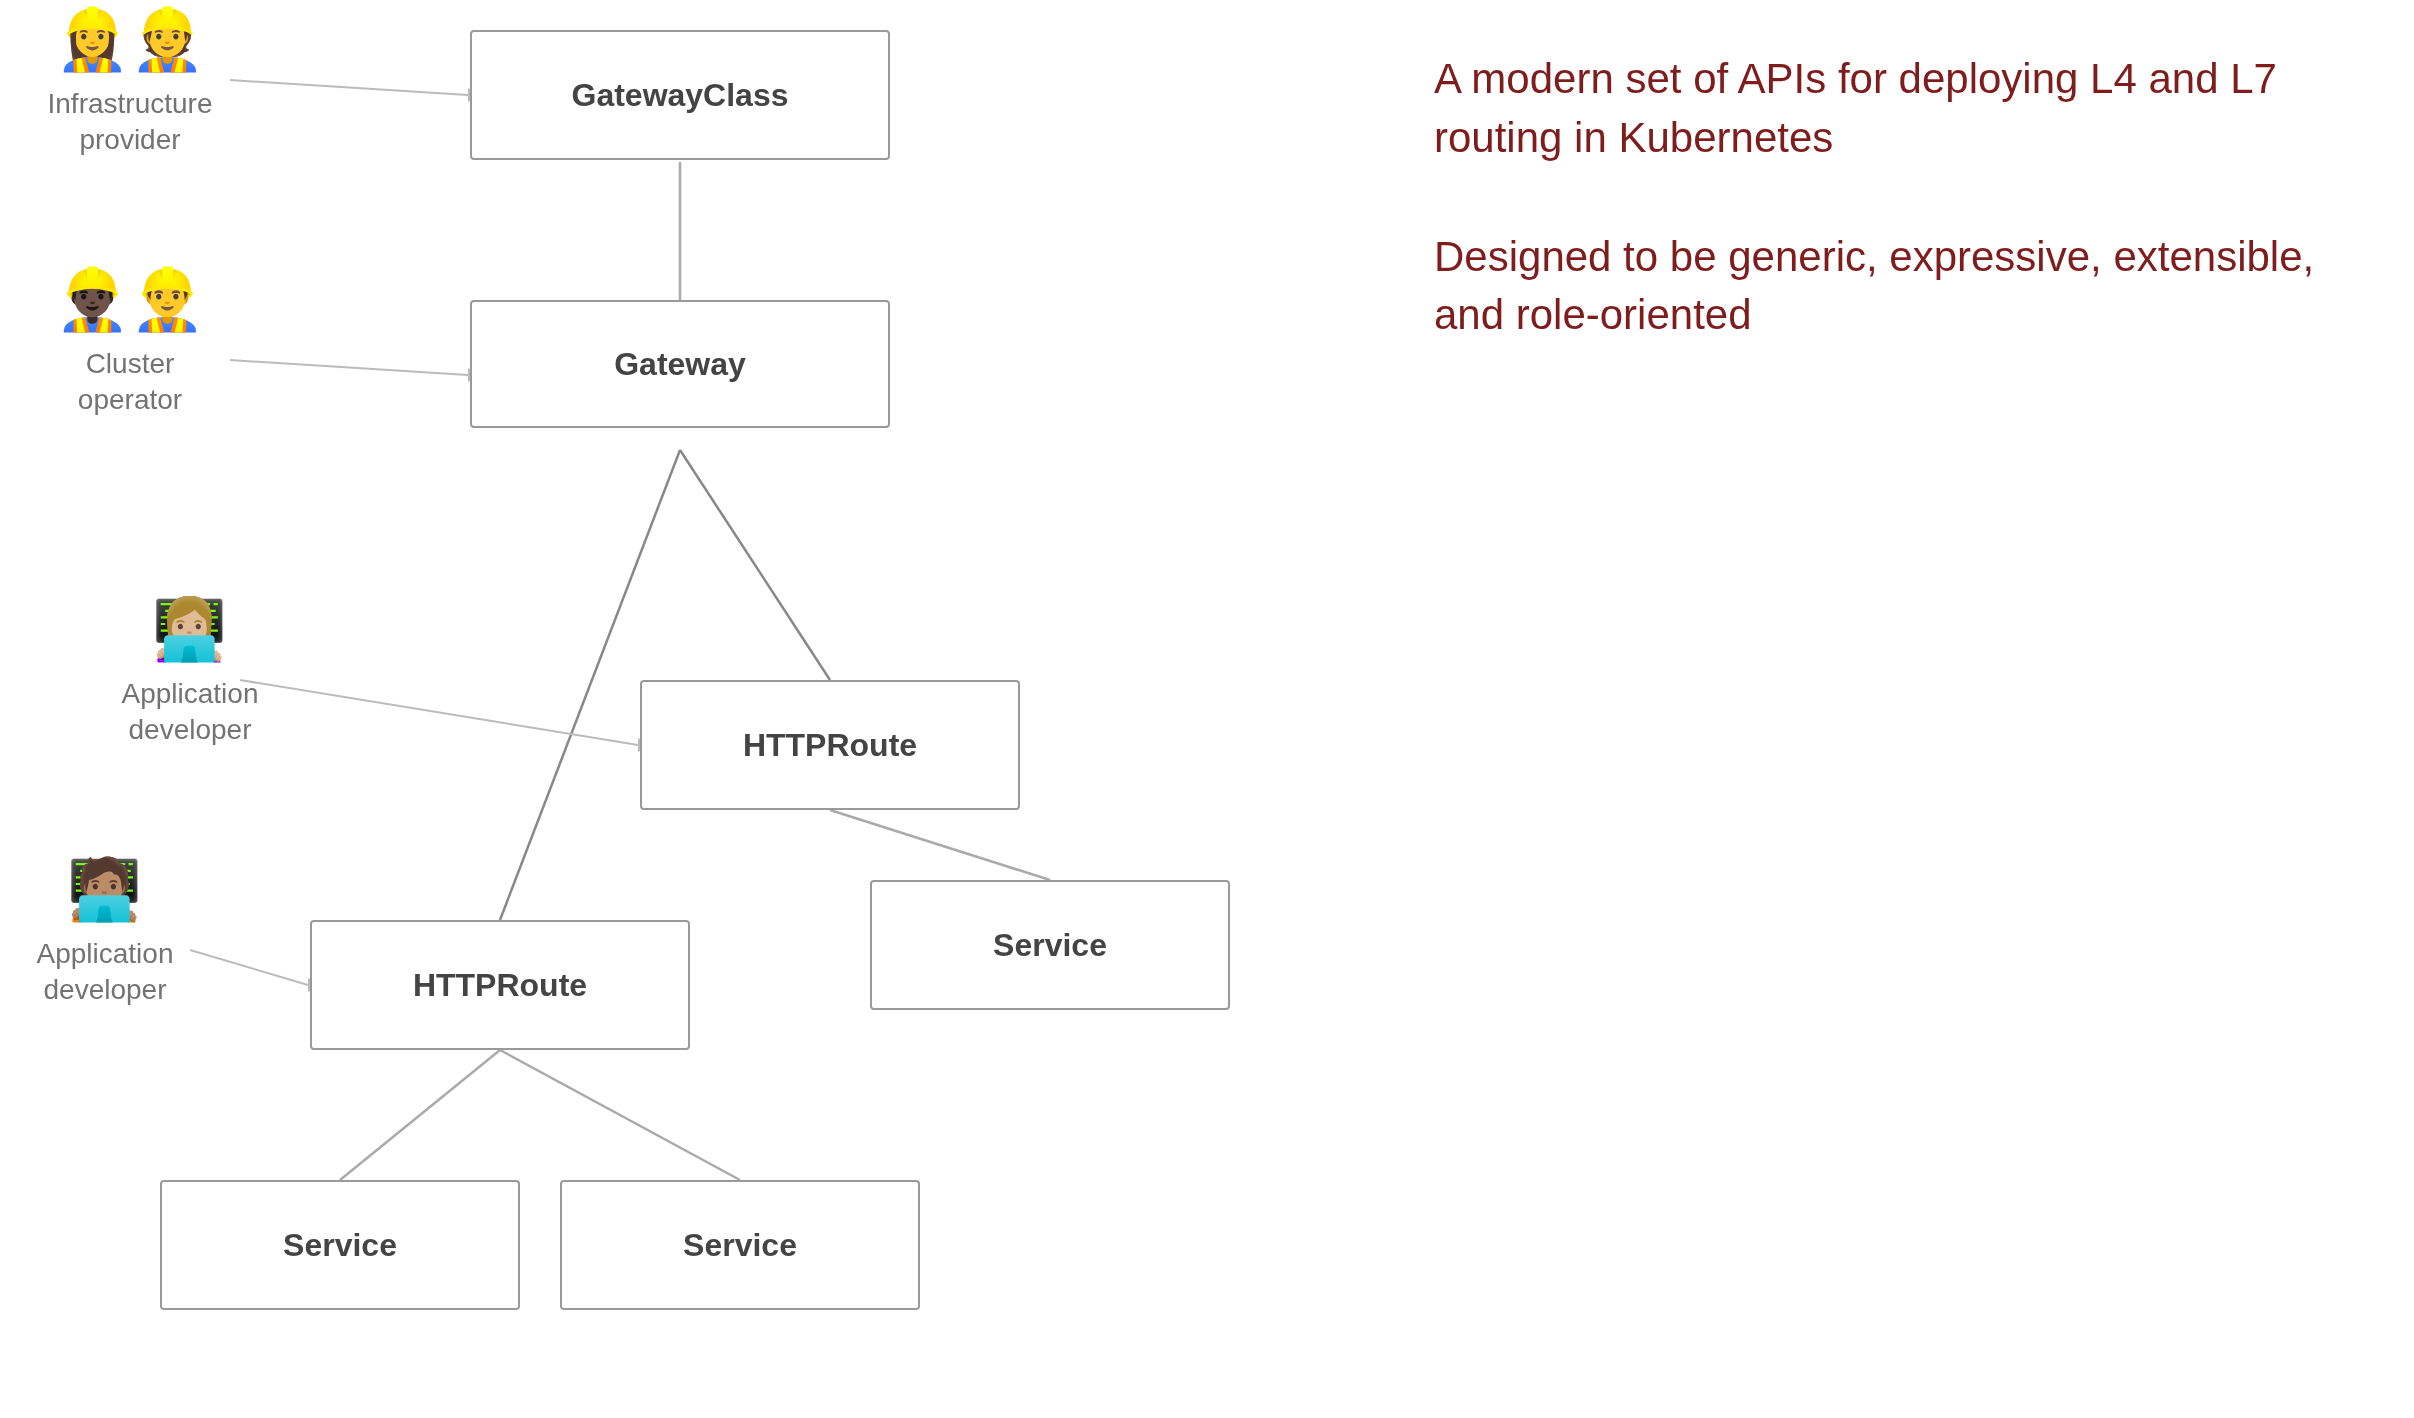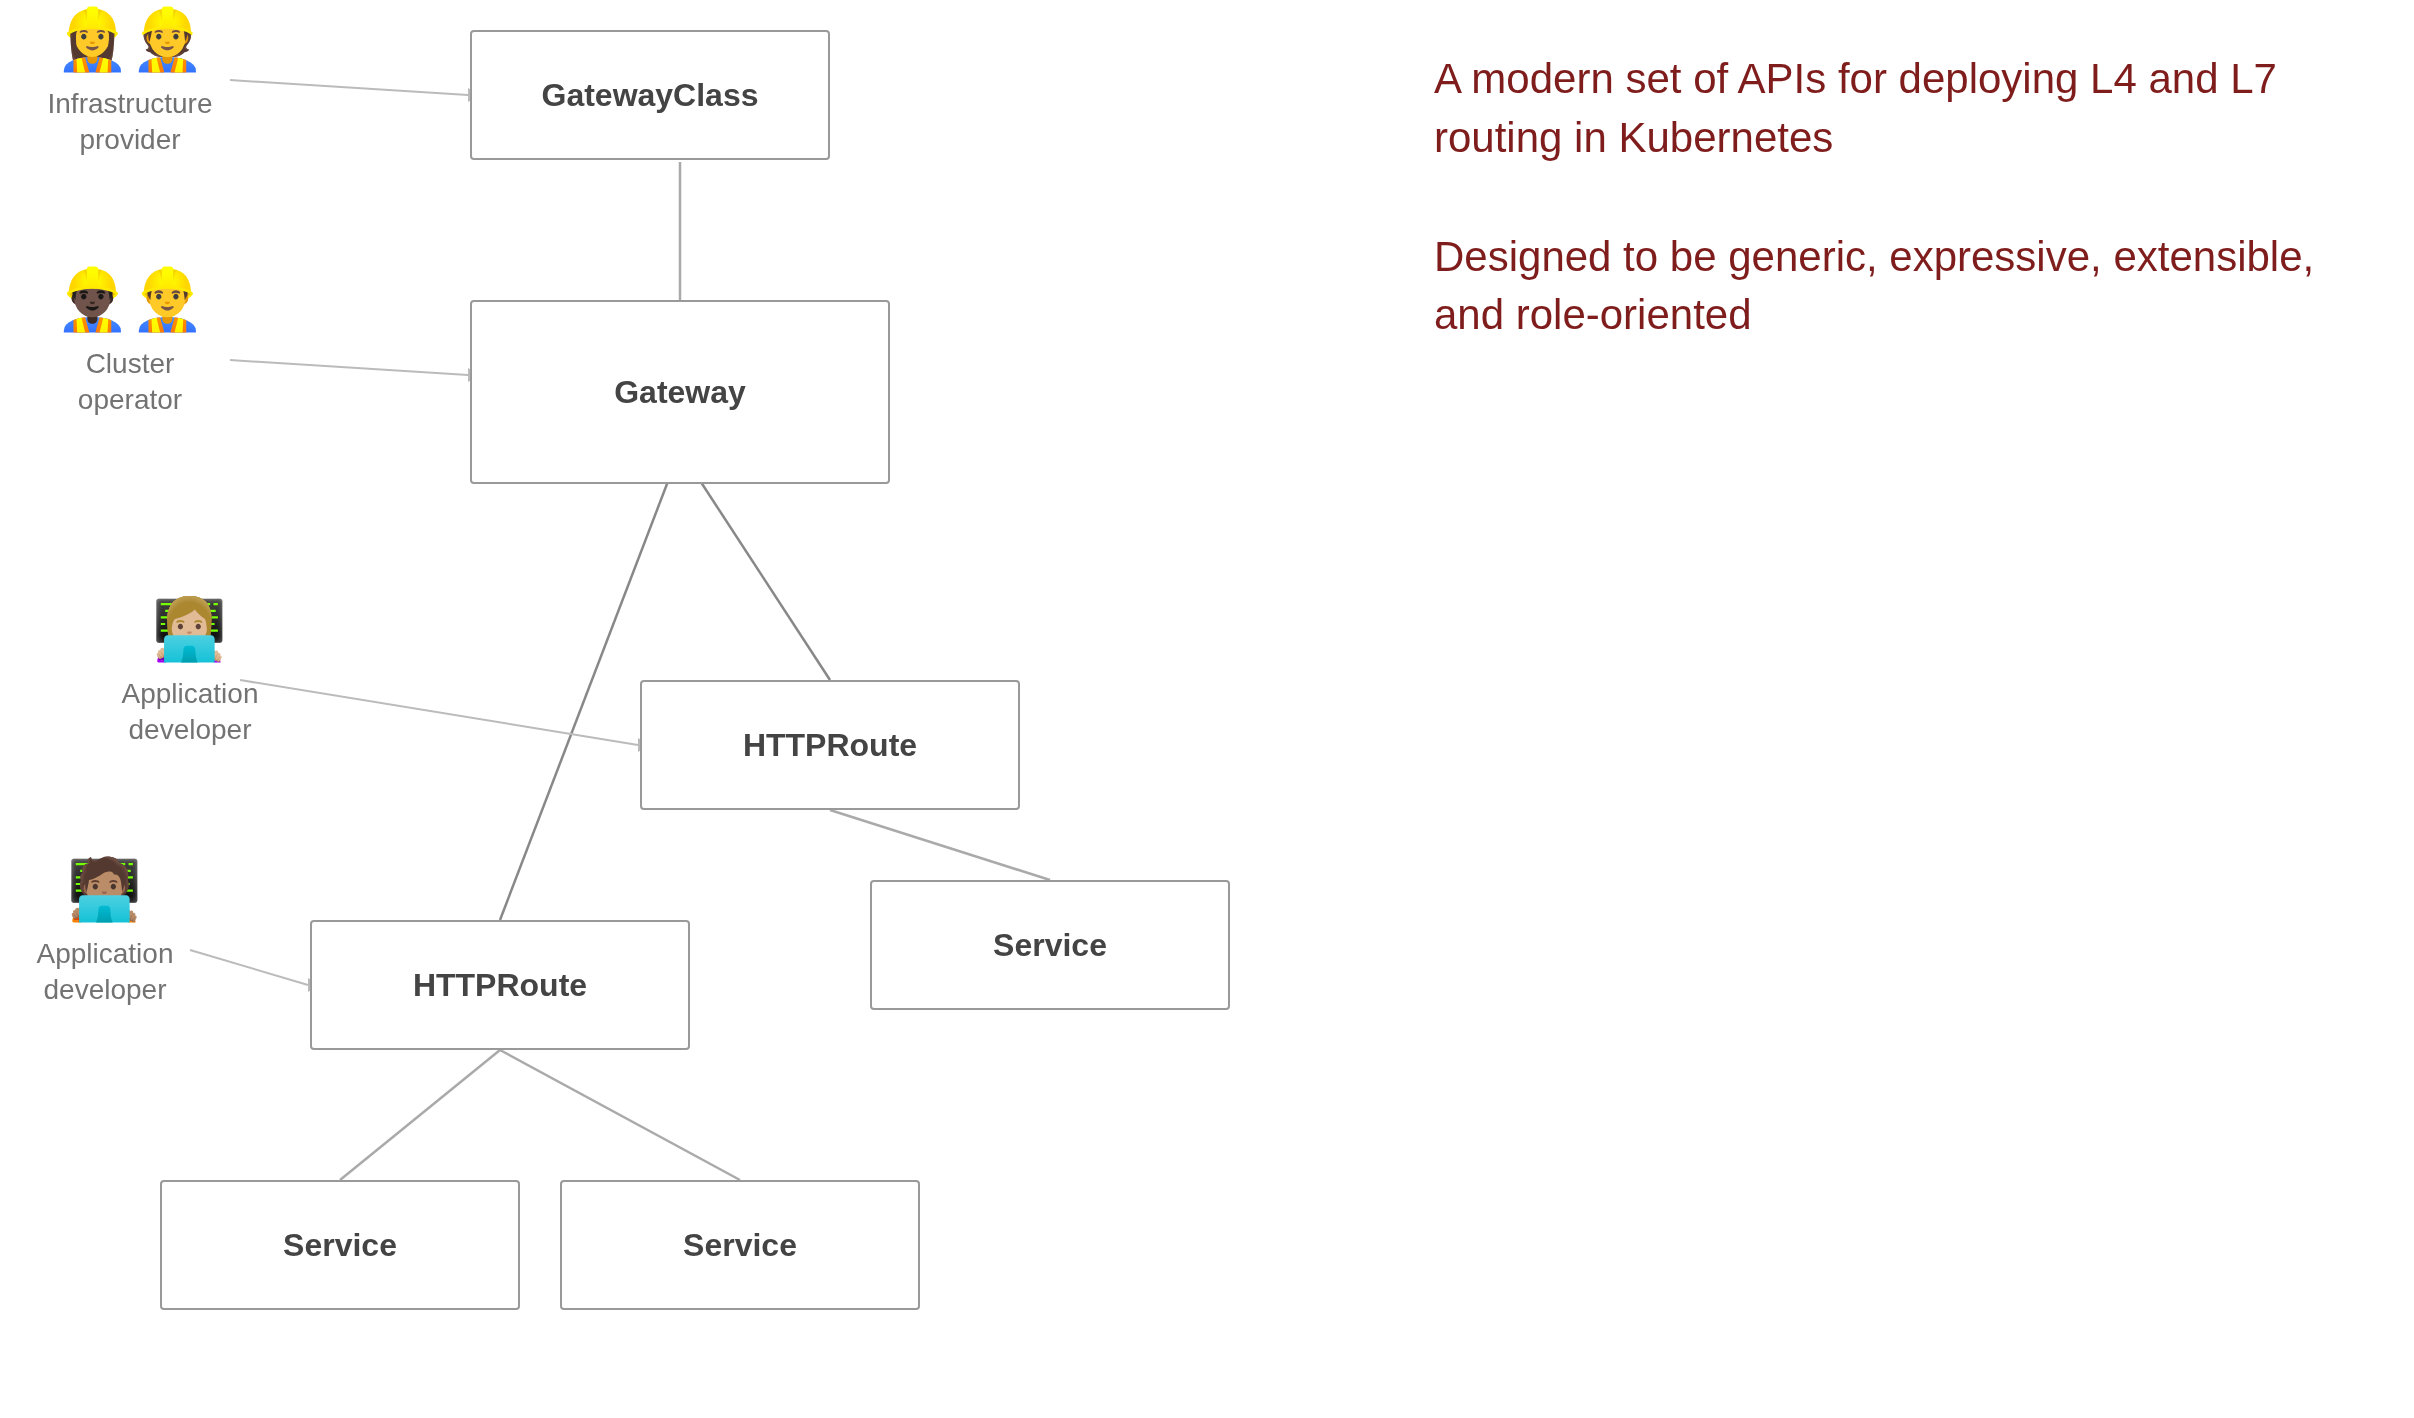--- a/index.html
+++ b/index.html
@@ -109,25 +109,25 @@
     <line x1="230" y1="360" x2="468" y2="375" stroke="#bbb" stroke-width="2"></line>
     <polygon points="468,368 480,375 468,382" fill="#bbb"></polygon>
 
     <line x1="240" y1="680" x2="638" y2="745" stroke="#bbb" stroke-width="2"></line>
     <polygon points="638,738 650,745 638,752" fill="#bbb"></polygon>
 
     <line x1="190" y1="950" x2="308" y2="985" stroke="#bbb" stroke-width="2"></line>
     <polygon points="308,978 320,985 308,992" fill="#bbb"></polygon>
   </svg>
 
-  <div class="box" style="left:470px; top:30px; width:360px; height:130px;">
+  <div class="box" style="left:470px; top:30px; width:420px; height:130px;">
     <span class="box-label">GatewayClass</span>
   </div>
 
-  <div class="box" style="left:470px; top:300px; width:420px; height:184px;">
+  <div class="box" style="left:470px; top:300px; width:420px; height:128px;">
     <span class="box-label">Gateway</span>
   </div>
 
   <div class="box" style="left:640px; top:680px; width:380px; height:130px;">
     <span class="box-label">HTTPRoute</span>
   </div>
 
   <div class="box" style="left:310px; top:920px; width:380px; height:130px;">
     <span class="box-label">HTTPRoute</span>
   </div>

